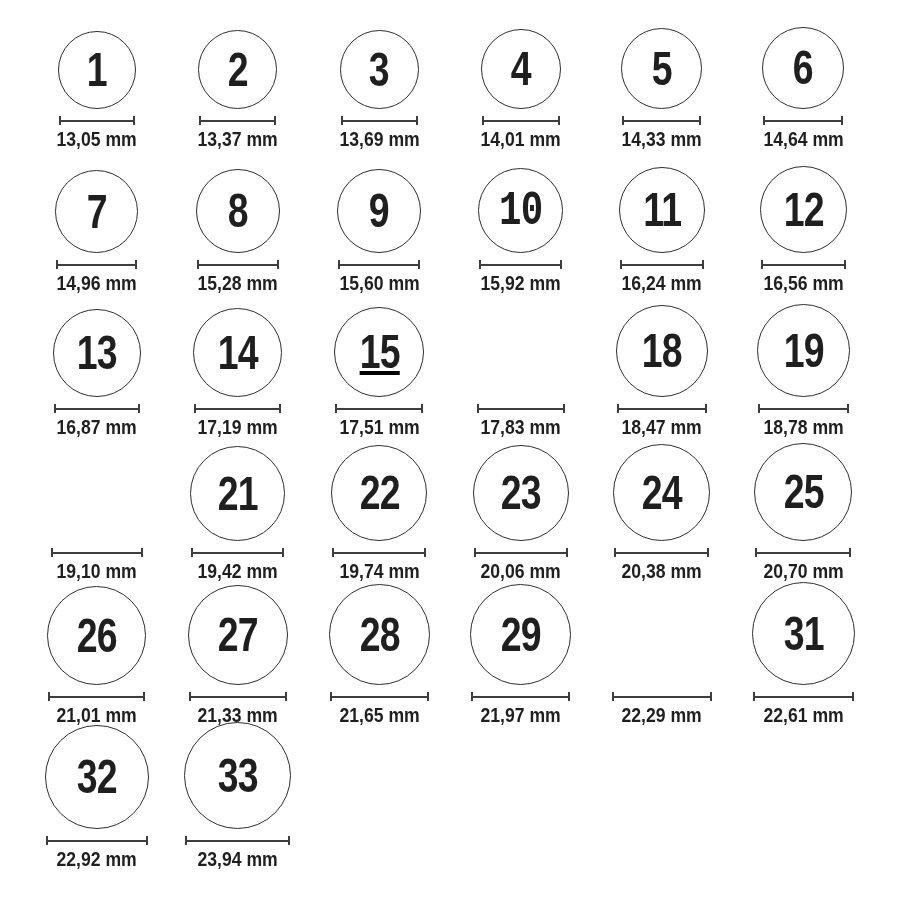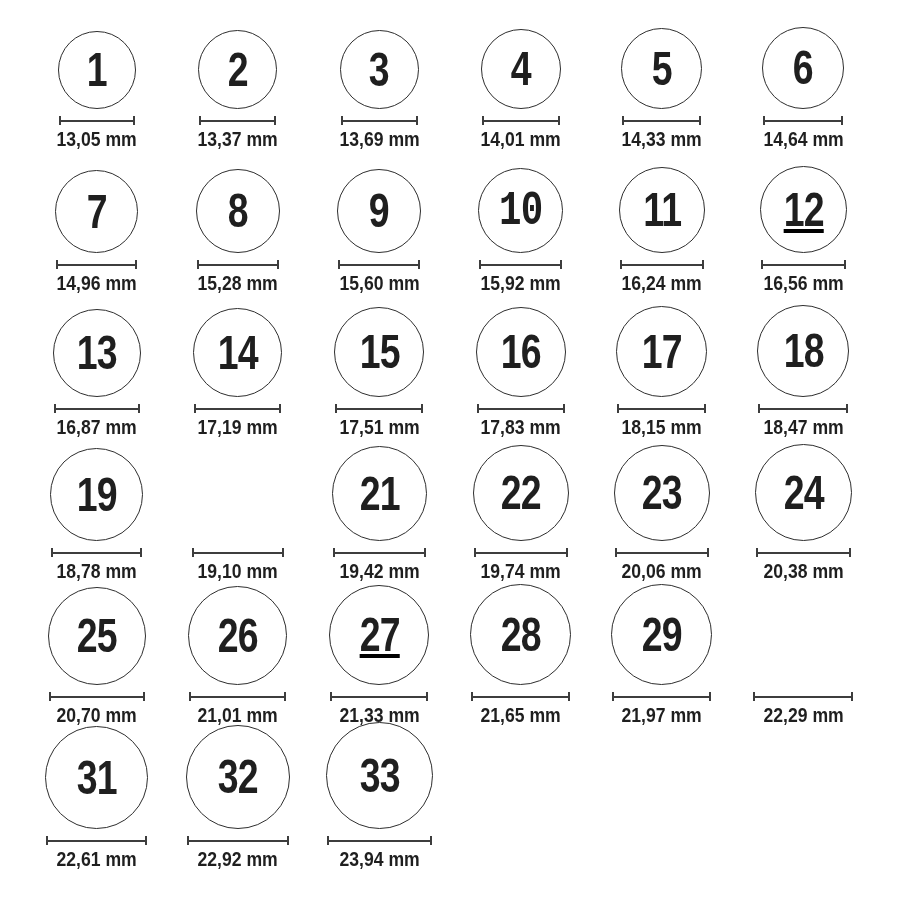--- a/index.html
+++ b/index.html
@@ -162,21 +162,21 @@
 
   <div class="cell">
     <div class="circle" style="width: 86px; height: 86px; text-align: right;">
       <span class="num">11</span>
     </div>
     <div class="ruler" style="width: 84px;"></div>
     <span class="label">16,24 mm</span>
   </div>
 
   <div class="cell">
-    <div class="circle" style="width: 87px; height: 87px; text-decoration: underline;">
+    <div class="circle" style="width: 87px; height: 87px;">
       <span class="num">12</span>
     </div>
     <div class="ruler" style="width: 85px;"></div>
     <span class="label">16,56 mm</span>
   </div>
 
   <div class="cell">
     <div class="circle" style="width: 88px; height: 88px; text-align: right;">
       <span class="num">13</span>
     </div>
@@ -186,42 +186,32 @@
 
   <div class="cell">
     <div class="circle" style="width: 89px; height: 89px;">
       <span class="num">14</span>
     </div>
     <div class="ruler" style="width: 87px;"></div>
     <span class="label">17,19 mm</span>
   </div>
 
   <div class="cell">
-    <div class="circle" style="width: 90px; height: 90px;">
+    <div class="circle" style="width: 90px; height: 90px; text-decoration: underline;">
       <span class="num">15</span>
     </div>
     <div class="ruler" style="width: 88px;"></div>
     <span class="label">17,51 mm</span>
   </div>
 
   <div class="cell">
-    <div class="circle" style="width: 90px; height: 90px;">
-      <span class="num">16</span>
-    </div>
     <div class="ruler" style="width: 88px;"></div>
     <span class="label">17,83 mm</span>
   </div>
 
-  <div class="cell">
-    <div class="circle" style="width: 91px; height: 91px;">
-      <span class="num">17</span>
-    </div>
-    <div class="ruler" style="width: 89px;"></div>
-    <span class="label">18,15 mm</span>
-  </div>
 
   <div class="cell">
     <div class="circle" style="width: 92px; height: 92px;">
       <span class="num">18</span>
     </div>
     <div class="ruler" style="width: 90px;"></div>
     <span class="label">18,47 mm</span>
   </div>
 
   <div class="cell">
@@ -279,21 +269,21 @@
 
   <div class="cell">
     <div class="circle" style="width: 99px; height: 99px;">
       <span class="num">26</span>
     </div>
     <div class="ruler" style="width: 97px;"></div>
     <span class="label">21,01 mm</span>
   </div>
 
   <div class="cell">
-    <div class="circle" style="width: 100px; height: 100px; text-decoration: underline;">
+    <div class="circle" style="width: 100px; height: 100px;">
       <span class="num">27</span>
     </div>
     <div class="ruler" style="width: 98px;"></div>
     <span class="label">21,33 mm</span>
   </div>
 
   <div class="cell">
     <div class="circle" style="width: 101px; height: 101px;">
       <span class="num">28</span>
     </div>

